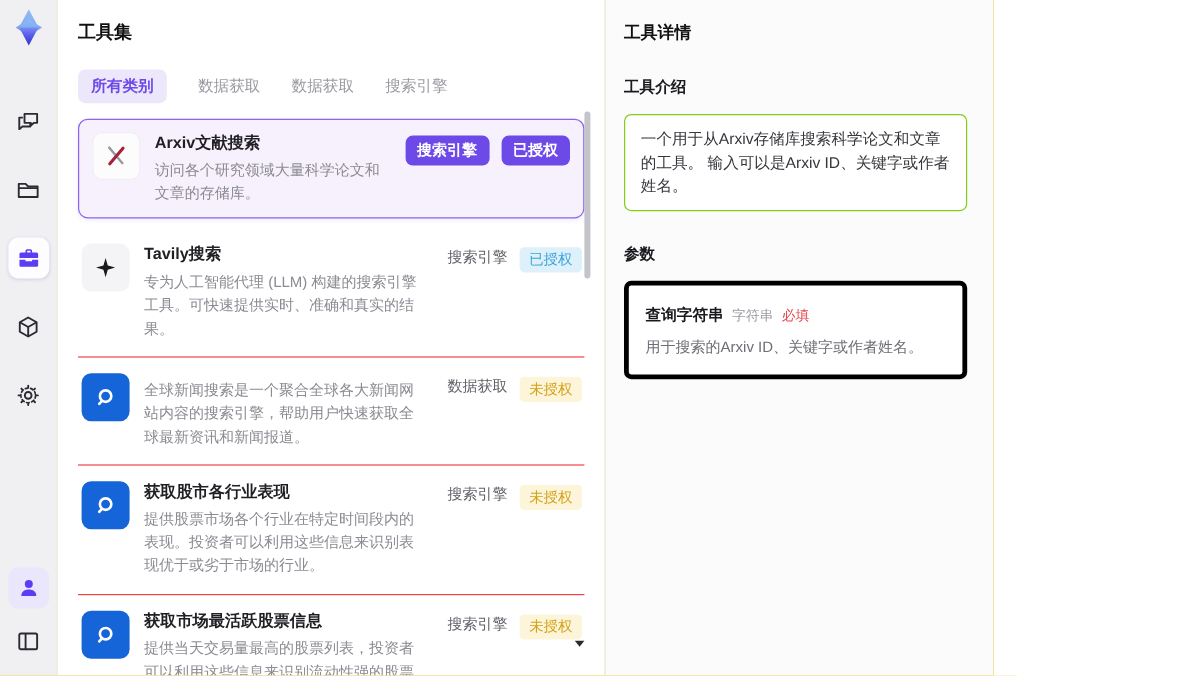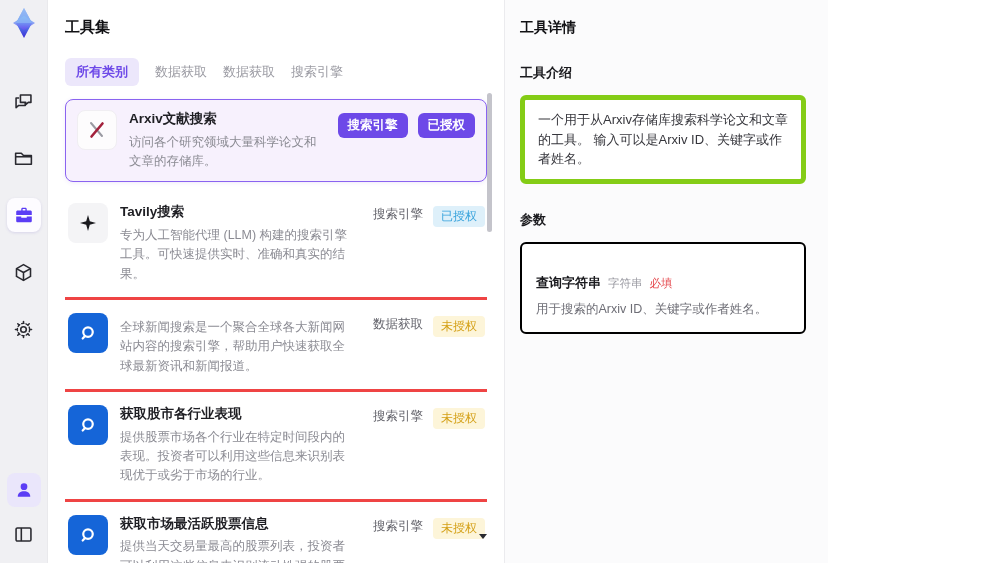--- a/index.html
+++ b/index.html
@@ -16,26 +16,26 @@
   .rail-btn { width:34px; height:34px; display:flex; align-items:center; justify-content:center;
               border-radius:8px; cursor:pointer; }
   .rail-btn svg { display:block; }
   .rail-btn.active { background:#fdfcff; box-shadow:0 1px 3px rgba(80,60,180,.15); }
   .rail-bottom { margin-top:auto; display:flex; flex-direction:column; align-items:center; gap:10px; padding-bottom:12px; }
   .user-wrap { background:#eae6fb; }
 
   
   .list-panel { position:absolute; left:48px; top:0; width:456px; height:100%; background:#fff; padding:18px 0 0 17px; }
   .page-title { font-size:15px; font-weight:bold; color:#111114; }
-  .tabs { display:flex; align-items:center; gap:16px; margin-top:21px; font-size:13px; }
+  .tabs { display:flex; align-items:center; gap:26px; margin-top:21px; font-size:13px; }
   .tab { color:#9a9aa2; cursor:pointer; white-space:nowrap; }
   .tab.active { color:#6d49e8; background:#ece7fb; padding:5px 11px; border-radius:6px; font-weight:bold; }
 
   .tool-list { margin-top:13px; width:422px; }
-  .tool-row { display:flex; gap:12px; padding:13px 2px 13px 3px; border-bottom:3px solid #ef4444; }
+  .tool-row { display:flex; gap:12px; padding:13px 2px 13px 3px; border-bottom:1px solid #ef4444; }
   .tool-row.selected { border:1.5px solid #8a63f0; background:#f7f1fd; border-radius:8px;
                        padding:10px 11px; margin-bottom:8px; box-shadow:0 1px 4px rgba(120,80,220,.12); }
   .tool-icon { width:40px; height:40px; border-radius:8px; flex:0 0 40px;
                display:flex; align-items:center; justify-content:center; }
   .ti-white { background:#fdfcfd; border:1px solid #f0eef2; }
   .ti-gray  { background:#f4f4f6; }
   .ti-blue  { background:#1565d8; }
   .tool-body { flex:1 1 auto; min-width:0; padding-right:6px; }
   .tool-name { font-size:13.5px; font-weight:bold; color:#1f1f24; line-height:1.3; }
   .tool-desc { margin-top:5px; font-size:12.5px; color:#8b8b93; line-height:1.55; max-width:228px; }
@@ -52,23 +52,23 @@
                   border-left:4px solid transparent; border-right:4px solid transparent;
                   border-top:5px solid #2a2a30; }
 
   
   .v-divider { position:absolute; left:504px; top:0; width:1px; height:100%; background:#ebebee; }
 
   
   .detail-panel { position:absolute; left:505px; top:0; right:0; bottom:0; background:#fbfbfc; padding:19px 22px 0 15px; }
   .detail-title { font-size:14px; font-weight:bold; color:#111114; }
   .section-heading { margin-top:27px; font-size:13px; font-weight:bold; color:#1a1a1e; }
-  .intro-box { margin-top:13px; background:#fff; border:5px solid #84cc16; border-radius:6px;
+  .intro-box { margin-top:13px; background:#fff; border:1px solid #84cc16; border-radius:6px;
                padding:10px 13px; font-size:13px; color:#36363c; line-height:1.5; }
-  .param-card { margin-top:13px; background:#fff; border:2px solid #000000; border-radius:6px; padding:30px 14px 14px; }
+  .param-card { margin-top:13px; background:#fff; border:4px solid #000000; border-radius:6px; padding:16px 14px 14px; }
   .param-head { display:flex; align-items:baseline; gap:7px; }
   .param-name { font-size:13px; font-weight:bold; color:#1a1a1e; }
   .param-type { font-size:11.5px; color:#9a9aa2; }
   .param-required { font-size:11.5px; color:#e5484d;font-family:Liberation Mono, monospace; }
   .param-desc { margin-top:9px; font-size:12.5px; color:#6e6e76; }
 
   
   .download-fab { position:absolute; left:941px; top:481px; width:46px; height:46px; border-radius:50%;
                   background:#fff; border:1px solid #ececef; box-shadow:0 2px 8px rgba(0,0,0,.08);
                   display:flex; align-items:center; justify-content:center; cursor:pointer; }

